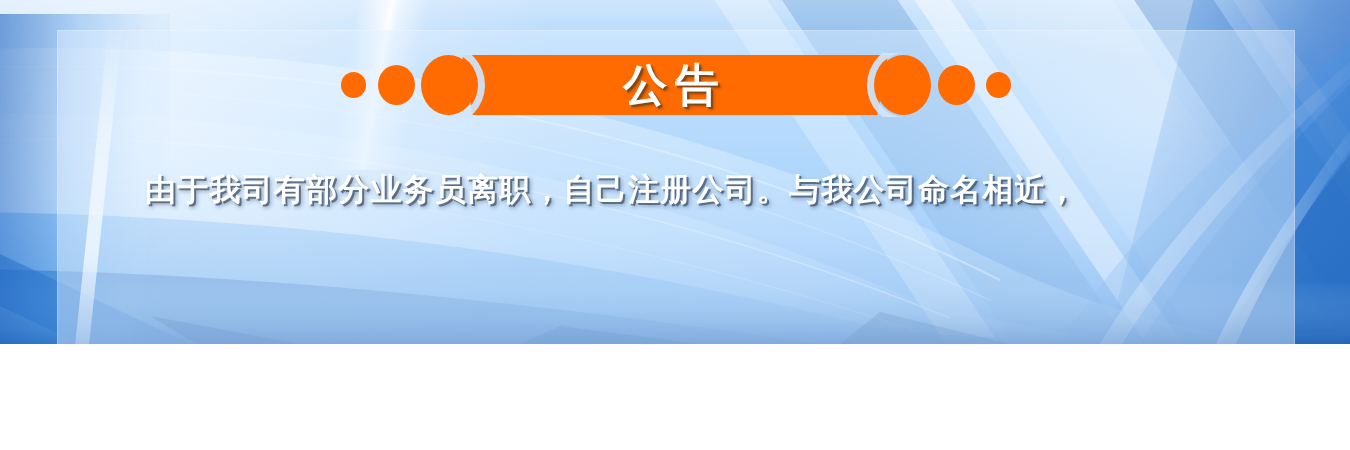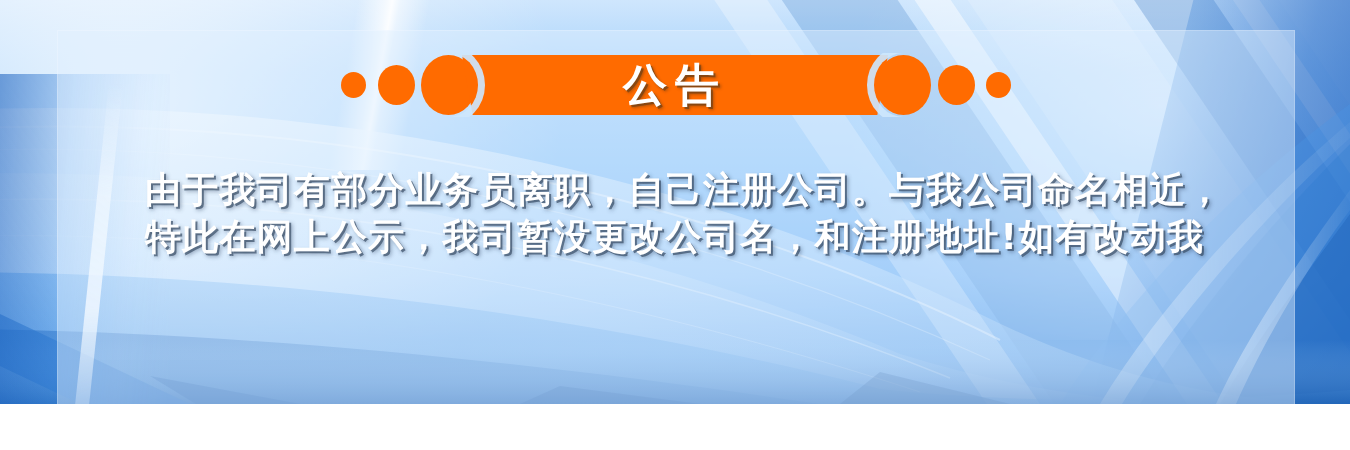--- a/index.html
+++ b/index.html
@@ -8,21 +8,21 @@
     background: #ffffff;
   }
   body {
     font-family: "DejaVu Sans", "Liberation Sans", sans-serif;
   }
 
   
   .banner {
     position: relative;
     width: 1350px;
-    height: 404px;
+    height: 344px;
     overflow: hidden;
     background: #4c1d95;
   }
 
   
   .bg-base {
     position: absolute;
     inset: 0;
     background:
       linear-gradient(180deg,
@@ -234,21 +234,21 @@
   }
 
   
   .body-text {
     position: absolute;
     left: 145px;
     top: 166px;
     width: 1090px;
   }
   .line {
-    font-size: 36px;
+    font-size: 31px;
     font-weight: bold;
     letter-spacing: 1.2px;
     line-height: 47px;
     color: #ffffff;
     white-space: nowrap;
     text-shadow:
        2px 2px 0 rgba(58,78,102,0.70),
        3px 3px 4px rgba(40,60,90,0.45);
   }
 </style>
@@ -355,16 +355,15 @@
       <div class="dot dR1"></div>
       <div class="dot dR2"></div>
       <div class="dot dR3"></div>
 
       <div class="hdr-title">公告</div>
     </div>
   </div>
 
   <div class="body-text">
     <div class="line">由于我司有部分业务员离职，自己注册公司。与我公司命名相近，</div>
-    <div class="line">特此在网上公示，我司暂没更改公司名，和注册地址!如有改动我</div>
   </div>
 
 </div>
 
 </body></html>

